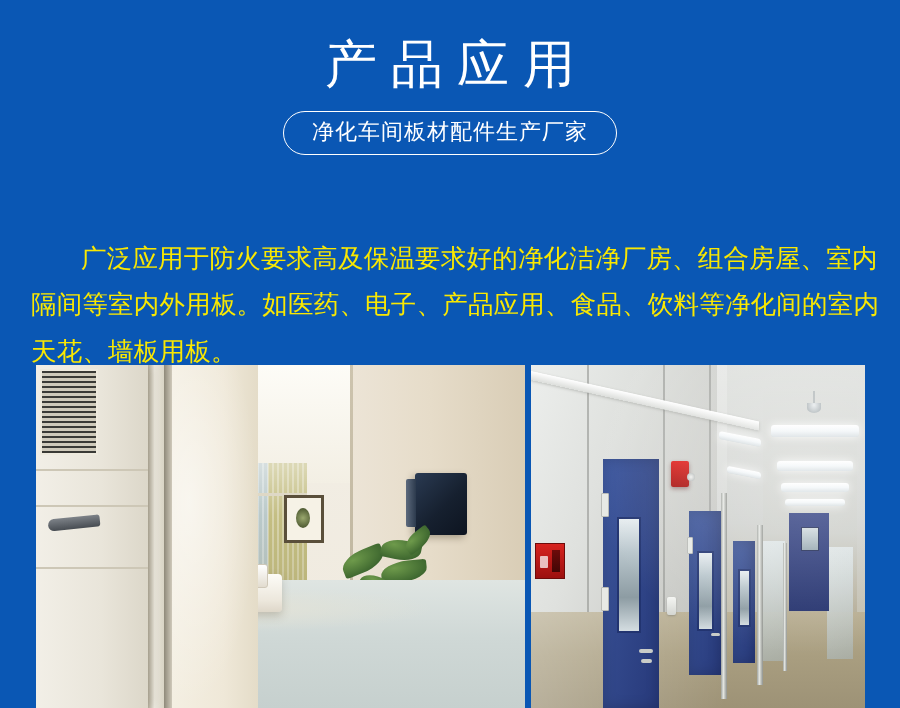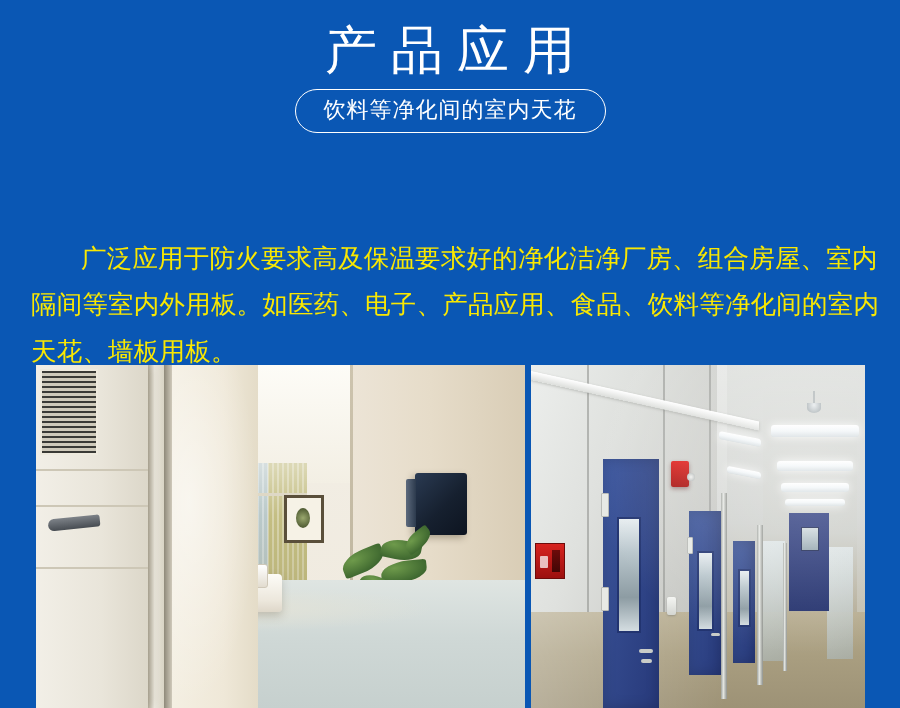--- a/index.html
+++ b/index.html
@@ -23,21 +23,21 @@
 
   
   .header {
     position: absolute;
     left: 0;
     top: 0;
     width: 900px;
     text-align: center;
   }
   .page-title {
-    margin: 2px;
+    margin: 16px;
     padding-top: 17px;
     font-size: 52px;
     line-height: 62px;
     font-weight: 400;
     color: #ffffff;
     letter-spacing: 14px;
     text-indent: 14px;
     font-family: "DejaVu Sans", "Liberation Sans", sans-serif;
     white-space: nowrap;
   }
@@ -486,21 +486,21 @@
   }
 </style>
 </head>
 <body>
 
 <div class="page">
 
   <div class="header">
     <h1 class="page-title">产品应用</h1>
     <div class="subtitle-wrap">
-      <span class="subtitle-pill">饮料等净化间的室内天花</span>
+      <span class="subtitle-pill">净化车间板材配件生产厂家</span>
     </div>
   </div>
 
   <p class="body-copy">广泛应用于防火要求高及保温要求好的净化洁净厂房、组合房屋、室内隔间等室内外用板。如医药、电子、产品应用、食品、饮料等净化间的室内天花、墙板用板。</p>
 
   <div class="photo-strip">
 
     <div class="photo photo-left">
       <div class="hp-room">
 

